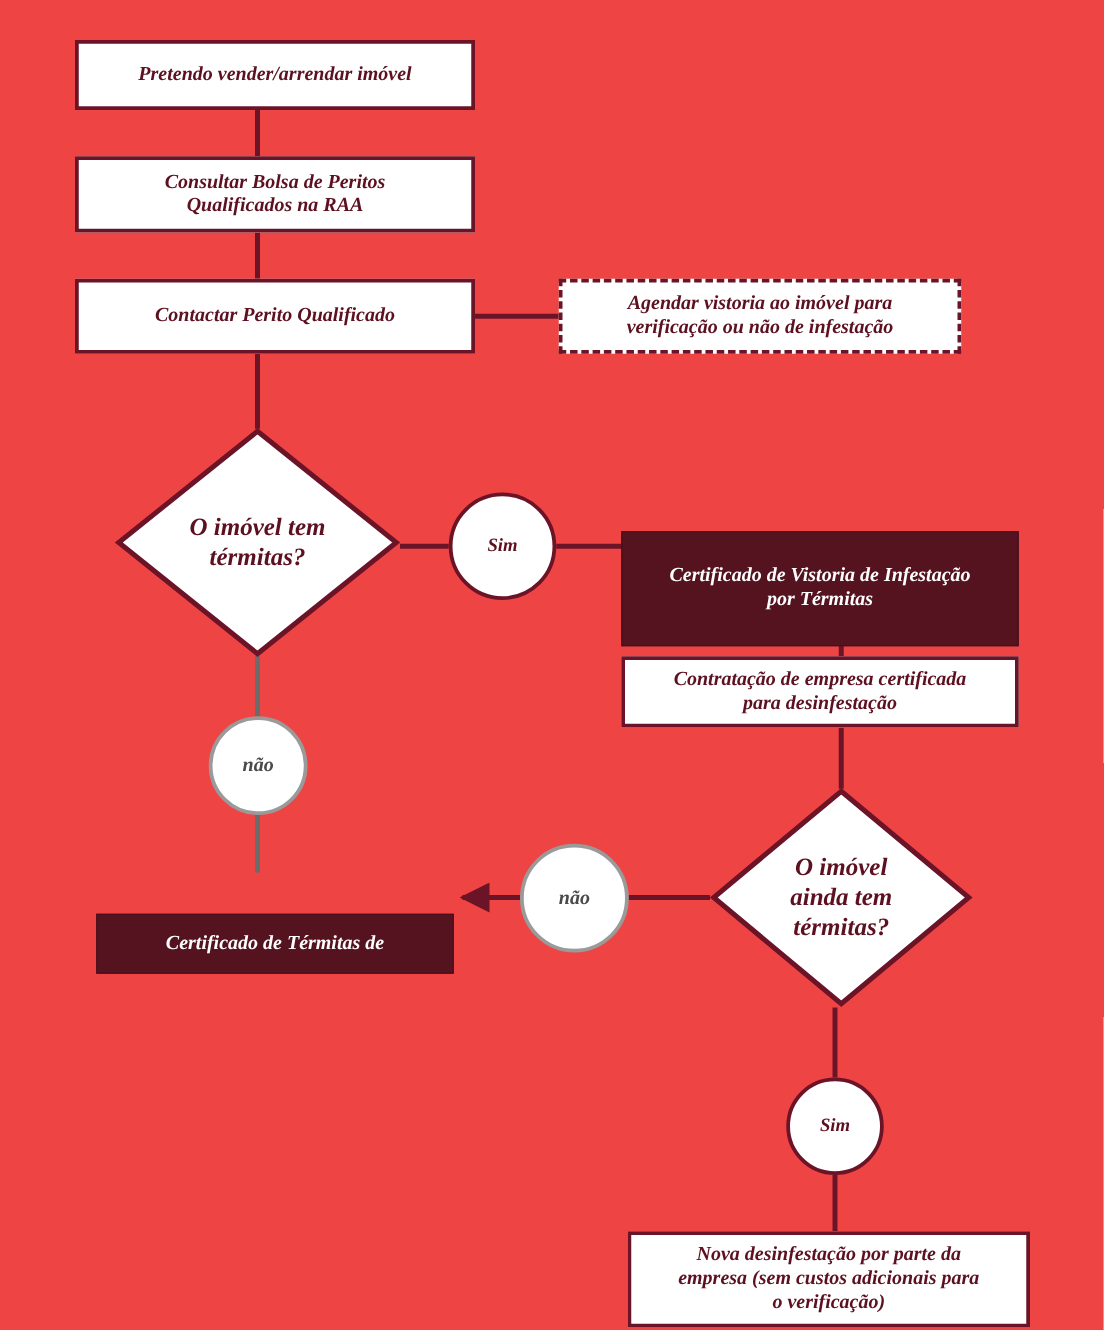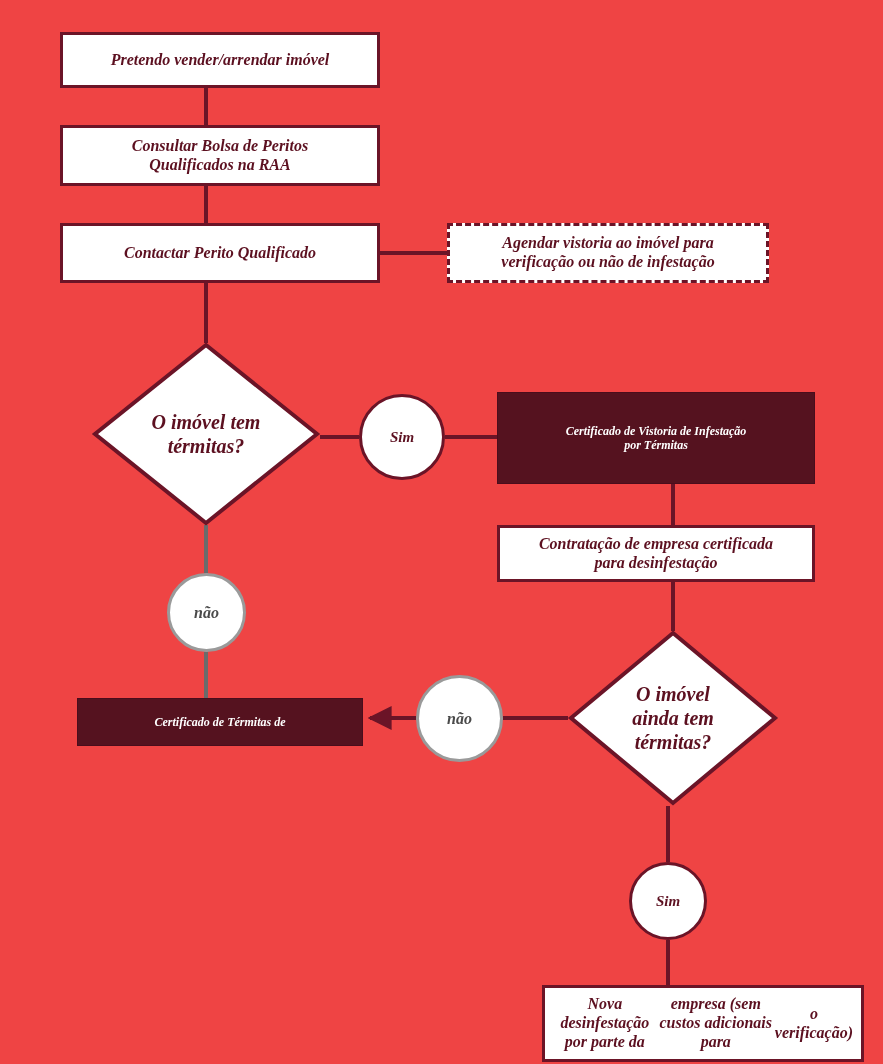--- a/index.html
+++ b/index.html
@@ -52,23 +52,24 @@
     color: #5c1020;
     font-weight: bold;
     font-size: 16px;
     padding: 2px 8px;
   }
   .box-filled {
     border: 1px solid #4a0d1c;
     background: #55121f;
     color: #ffffff;
     font-weight: bold;
-    font-size: 12px;
+    font-size: 16px;
     padding: 2px 8px;
     overflow: hidden;
+    margin-top: 33px;
   }
   .box-filled.clipped {
     white-space: nowrap;
   }
   
   .diamond {
     position: absolute;
   }
   .diamond svg {
     position: absolute;
@@ -206,19 +207,19 @@
       </div>
     </div>
   </div>
 
   <div class="circle circle-no" style="left:416px; top:675px; width:87px; height:87px; font-size:16px;">não</div>
 
   <div class="circle circle-yes" style="left:629px; top:862px; width:78px; height:78px;">Sim</div>
 
   <div class="node box-filled clipped" style="left:77px; top:698px; width:286px; height:48px;">Certificado de Térmitas de</div>
 
-  <div class="node box" style="left:502px; top:985px; width:322px; height:77px; flex-direction:row;margin-left:40px;">
+  <div class="node box" style="left:502px; top:985px; width:322px; height:77px; flex-direction:column;">
     <span>Nova desinfestação por parte da</span>
     <span>empresa (sem custos adicionais para</span>
     <span>o verificação)</span>
   </div>
 
 </div>
 
 </body></html>

